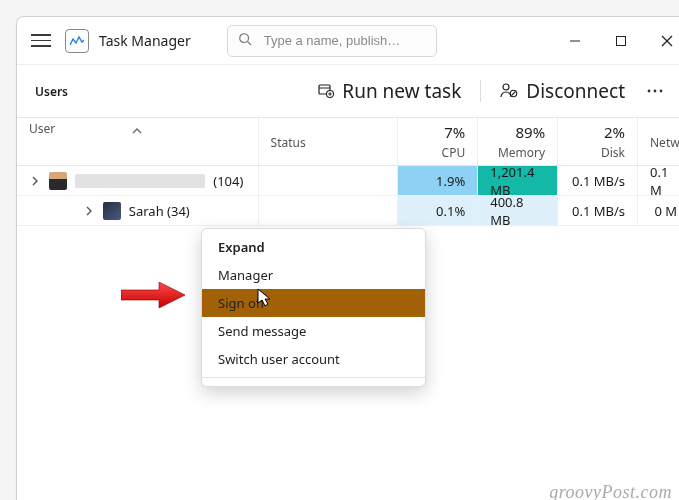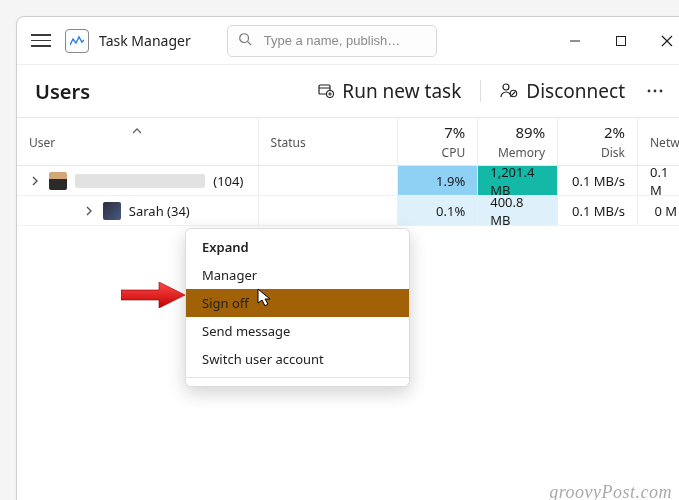--- a/index.html
+++ b/index.html
@@ -67,21 +67,21 @@
     width: 46px; display:flex; align-items:center; justify-content:center;
     cursor: pointer;
   }
   
   .toolbar {
     display: flex; align-items: center;
     height: 52px;
     padding: 0 18px;
   }
   .toolbar h1 {
-    font-size: 20px; font-weight: 600; margin:0; color:#1b1b1b;
+    font-size: 12px; font-weight: 600; margin:0; color:#1b1b1b;
   }
   .toolbar .spacer { flex:1; }
   .tool-btn {
     display:flex; align-items:center; gap:8px;
     height:34px; padding:0 12px;
     border:1px solid transparent; border-radius:4px;
     cursor:pointer; font-size:19px; color:#222;
   }
   .divider { width:1px; height:22px; background:#ddd; margin:0 6px; }
   .more-btn { width:34px; display:flex; align-items:center; justify-content:center; cursor:pointer; }
@@ -107,21 +107,21 @@
   }
   .th .pct { text-align:right; font-size:15px; color:#222; }
   .th .lbl { text-align:right; color:#555; font-size:12px; margin-top:2px; }
   .th.left .lbl, .th.left .pct { text-align:left; }
   .col-user   { width: 242px; }
   .col-status { width: 140px; }
   .col-cpu    { width: 80px;  }
   .col-mem    { width: 80px;  }
   .col-disk   { width: 80px;  }
   .col-net    { width: 52px;  }
-  .th.col-user { position:relative; justify-content:center; }
+  .th.col-user { position:relative; justify-content:flex-start; }
   .sort-ind {
     position:absolute; top:4px; left:50%; transform:translateX(-50%);
     color:#777; font-size:11px;
   }
   .trow {
     height: 30px;
     border-bottom: 1px solid #f0f0f0;
     font-size: 13px;
   }
   .trow .td { flex-direction:row; align-items:center; }
@@ -338,21 +338,21 @@
               <span>Sarah (34)</span>
             </div>
           </div>
           <div class="td col-status"></div>
           <div class="td right col-cpu heat-low">0.1%</div>
           <div class="td right col-mem heat-low">400.8 MB</div>
           <div class="td right col-disk">0.1 MB/s</div>
           <div class="td right col-net">0 M</div>
         </div>
 
-        <div class="ctxmenu" style="left:168px; top:62px;">
+        <div class="ctxmenu" style="left:184px; top:62px;">
           <div class="item bold">Expand</div>
           <div class="item">Manager</div>
           <div class="item hover">Sign off</div>
           <div class="item">Send message</div>
           <div class="item">Switch user account</div>
           <div class="sep"></div>
         </div>
 
         <div class="big-arrow" style="left:104px; top:116px;">
           <svg width="64" height="26" viewBox="0 0 64 26">

